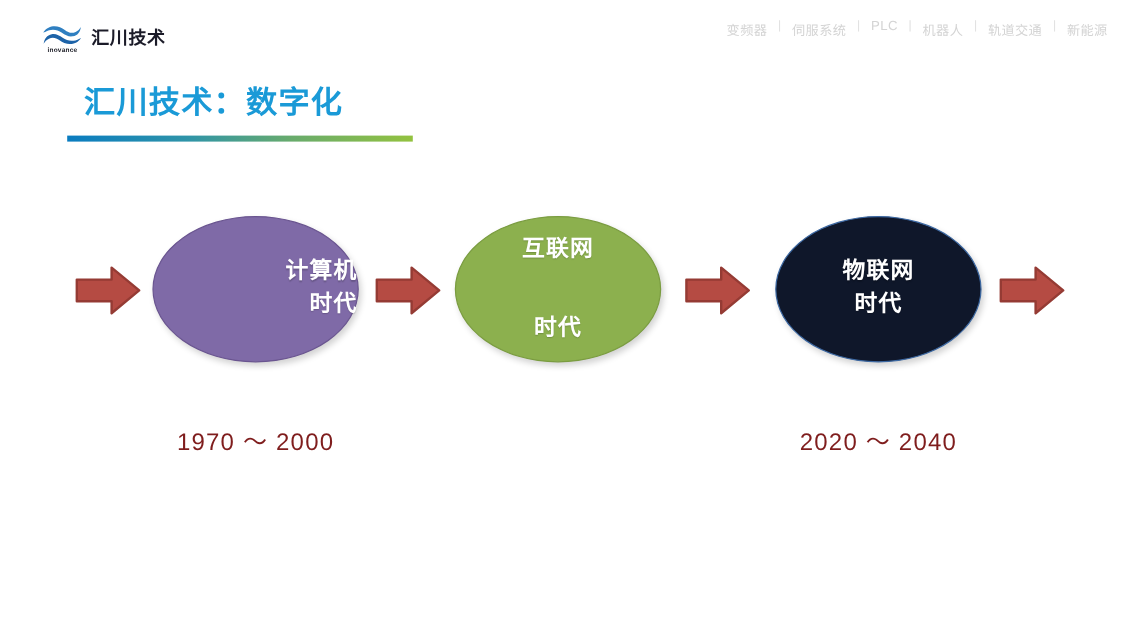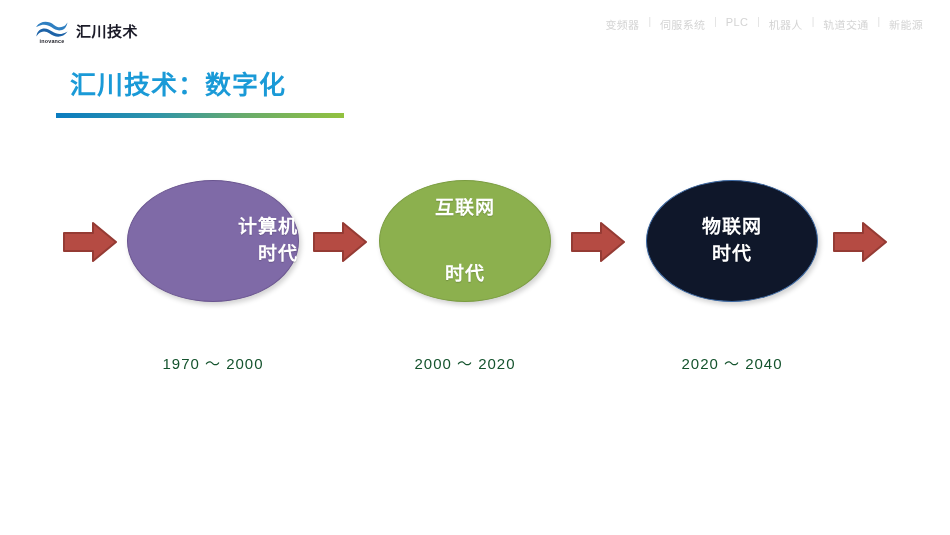--- a/index.html
+++ b/index.html
@@ -145,22 +145,22 @@
     letter-spacing: 1px;
     text-shadow: 0 1px 1px rgba(0,0,0,0.18);
     white-space: nowrap;
   }
 
   .period {
     position: absolute;
     top: 172px;
     left: 50%;
     transform: translateX(-50%);
-    font-size: 15px;
-    color: #14532d;
+    font-size: 20px;
+    color: #7f1d1d;
     letter-spacing: 1px;
     white-space: nowrap;
   }
 
   
   .arrow {
     position: absolute;
     top: 40px;
     width: 56px;
     height: 44px;
@@ -229,21 +229,20 @@
       <svg width="56" height="44" viewBox="0 0 56 44" xmlns="http://www.w3.org/2000/svg">
         <path d="M2 13 L31 13 L31 3 L54 22 L31 41 L31 31 L2 31 Z" fill="#b54b43" stroke="#953b34" stroke-width="2" stroke-linejoin="round"></path>
       </svg>
     </div>
 
     <div class="node node-2">
       <div class="ellipse green">
         <div class="label-line">互联网</div>
         <div class="label-line">时代</div>
       </div>
-      <div class="period">2000 ～ 2020</div>
     </div>
 
     <div class="arrow arrow-3">
       <svg width="56" height="44" viewBox="0 0 56 44" xmlns="http://www.w3.org/2000/svg">
         <path d="M2 13 L31 13 L31 3 L54 22 L31 41 L31 31 L2 31 Z" fill="#b54b43" stroke="#953b34" stroke-width="2" stroke-linejoin="round"></path>
       </svg>
     </div>
 
     <div class="node node-3">
       <div class="ellipse blue">

